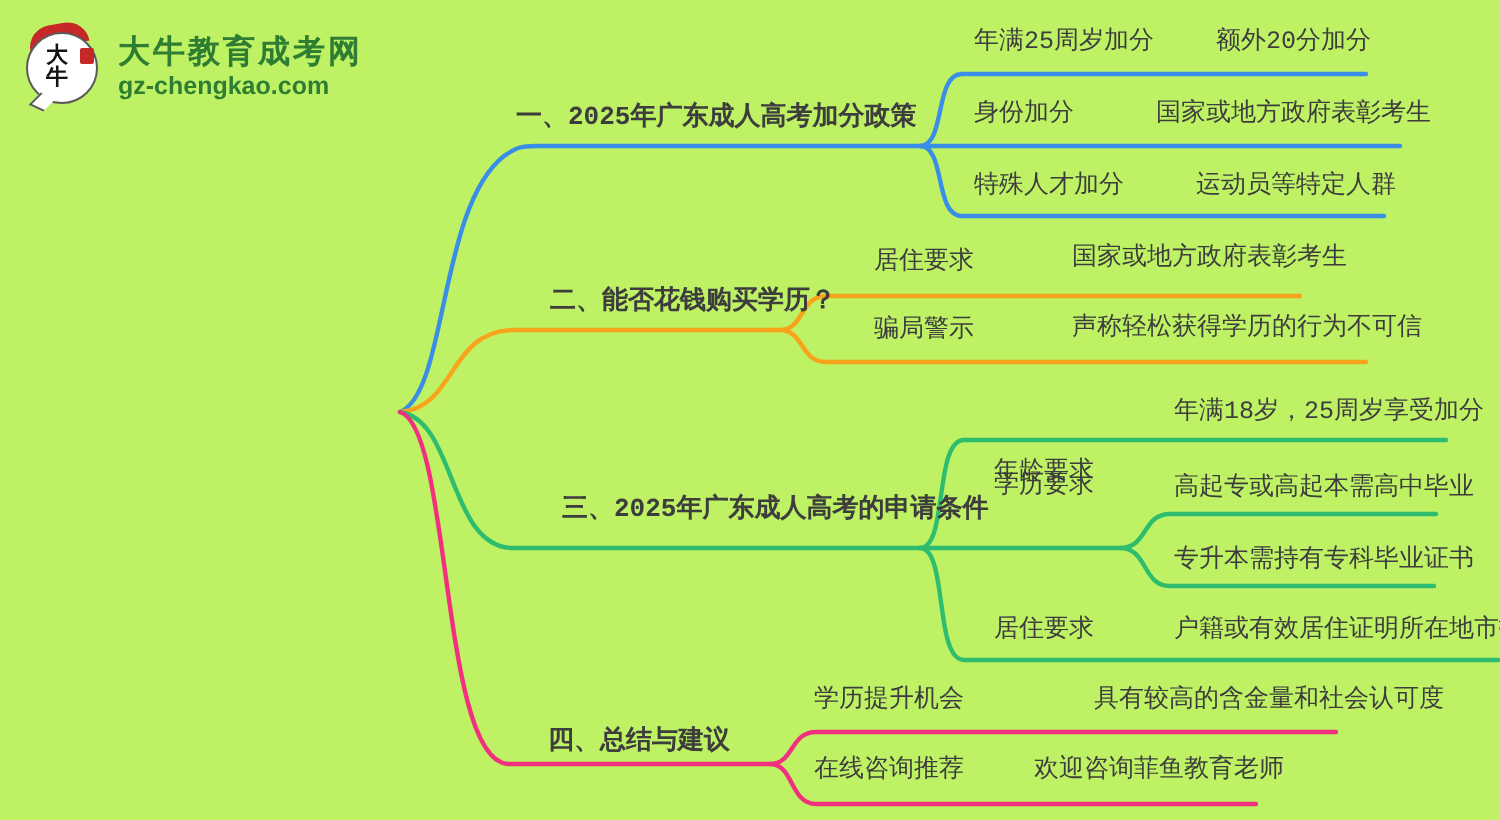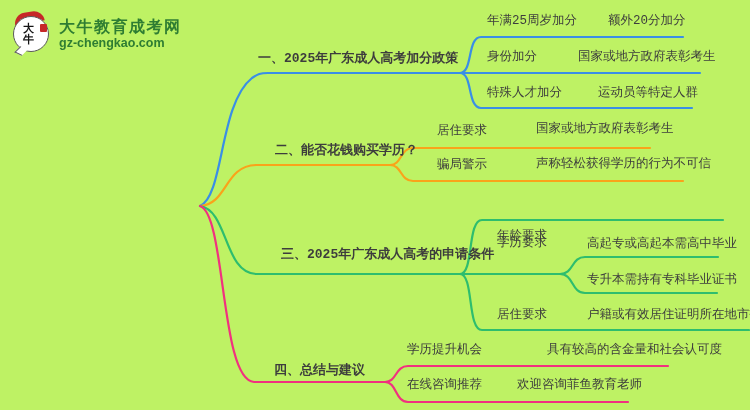--- a/index.html
+++ b/index.html
@@ -86,20 +86,21 @@
   <div class="node" style="left:598px;top:86px;">运动员等特定人群</div>
 
   <div class="node branch-label" style="left:275px;top:143px;">二、能否花钱购买学历？</div>
   <div class="node" style="left:437px;top:124px;">居住要求</div>
   <div class="node" style="left:536px;top:122px;">国家或地方政府表彰考生</div>
   <div class="node" style="left:437px;top:158px;">骗局警示</div>
   <div class="node" style="left:536px;top:157px;">声称轻松获得学历的行为不可信</div>
 
   <div class="node branch-label" style="left:281px;top:247px;">三、2025年广东成人高考的申请条件</div>
   <div class="node" style="left:497px;top:184px;margin-top:45px;">年龄要求</div>
+  <div class="node" style="left:587px;top:199px;">年满18岁，25周岁享受加分</div>
   <div class="node" style="left:497px;top:236px;">学历要求</div>
   <div class="node" style="left:587px;top:273px;">专升本需持有专科毕业证书</div>
   <div class="node" style="left:587px;top:237px;">高起专或高起本需高中毕业</div>
   <div class="node" style="left:497px;top:308px;">居住要求</div>
   <div class="node" style="left:587px;top:308px;">户籍或有效居住证明所在地市报名</div>
 
   <div class="node branch-label" style="left:274px;top:363px;">四、总结与建议</div>
   <div class="node" style="left:407px;top:343px;">学历提升机会</div>
   <div class="node" style="left:503px;top:343px;margin-left:44px;">具有较高的含金量和社会认可度</div>
   <div class="node" style="left:407px;top:378px;">在线咨询推荐</div>

